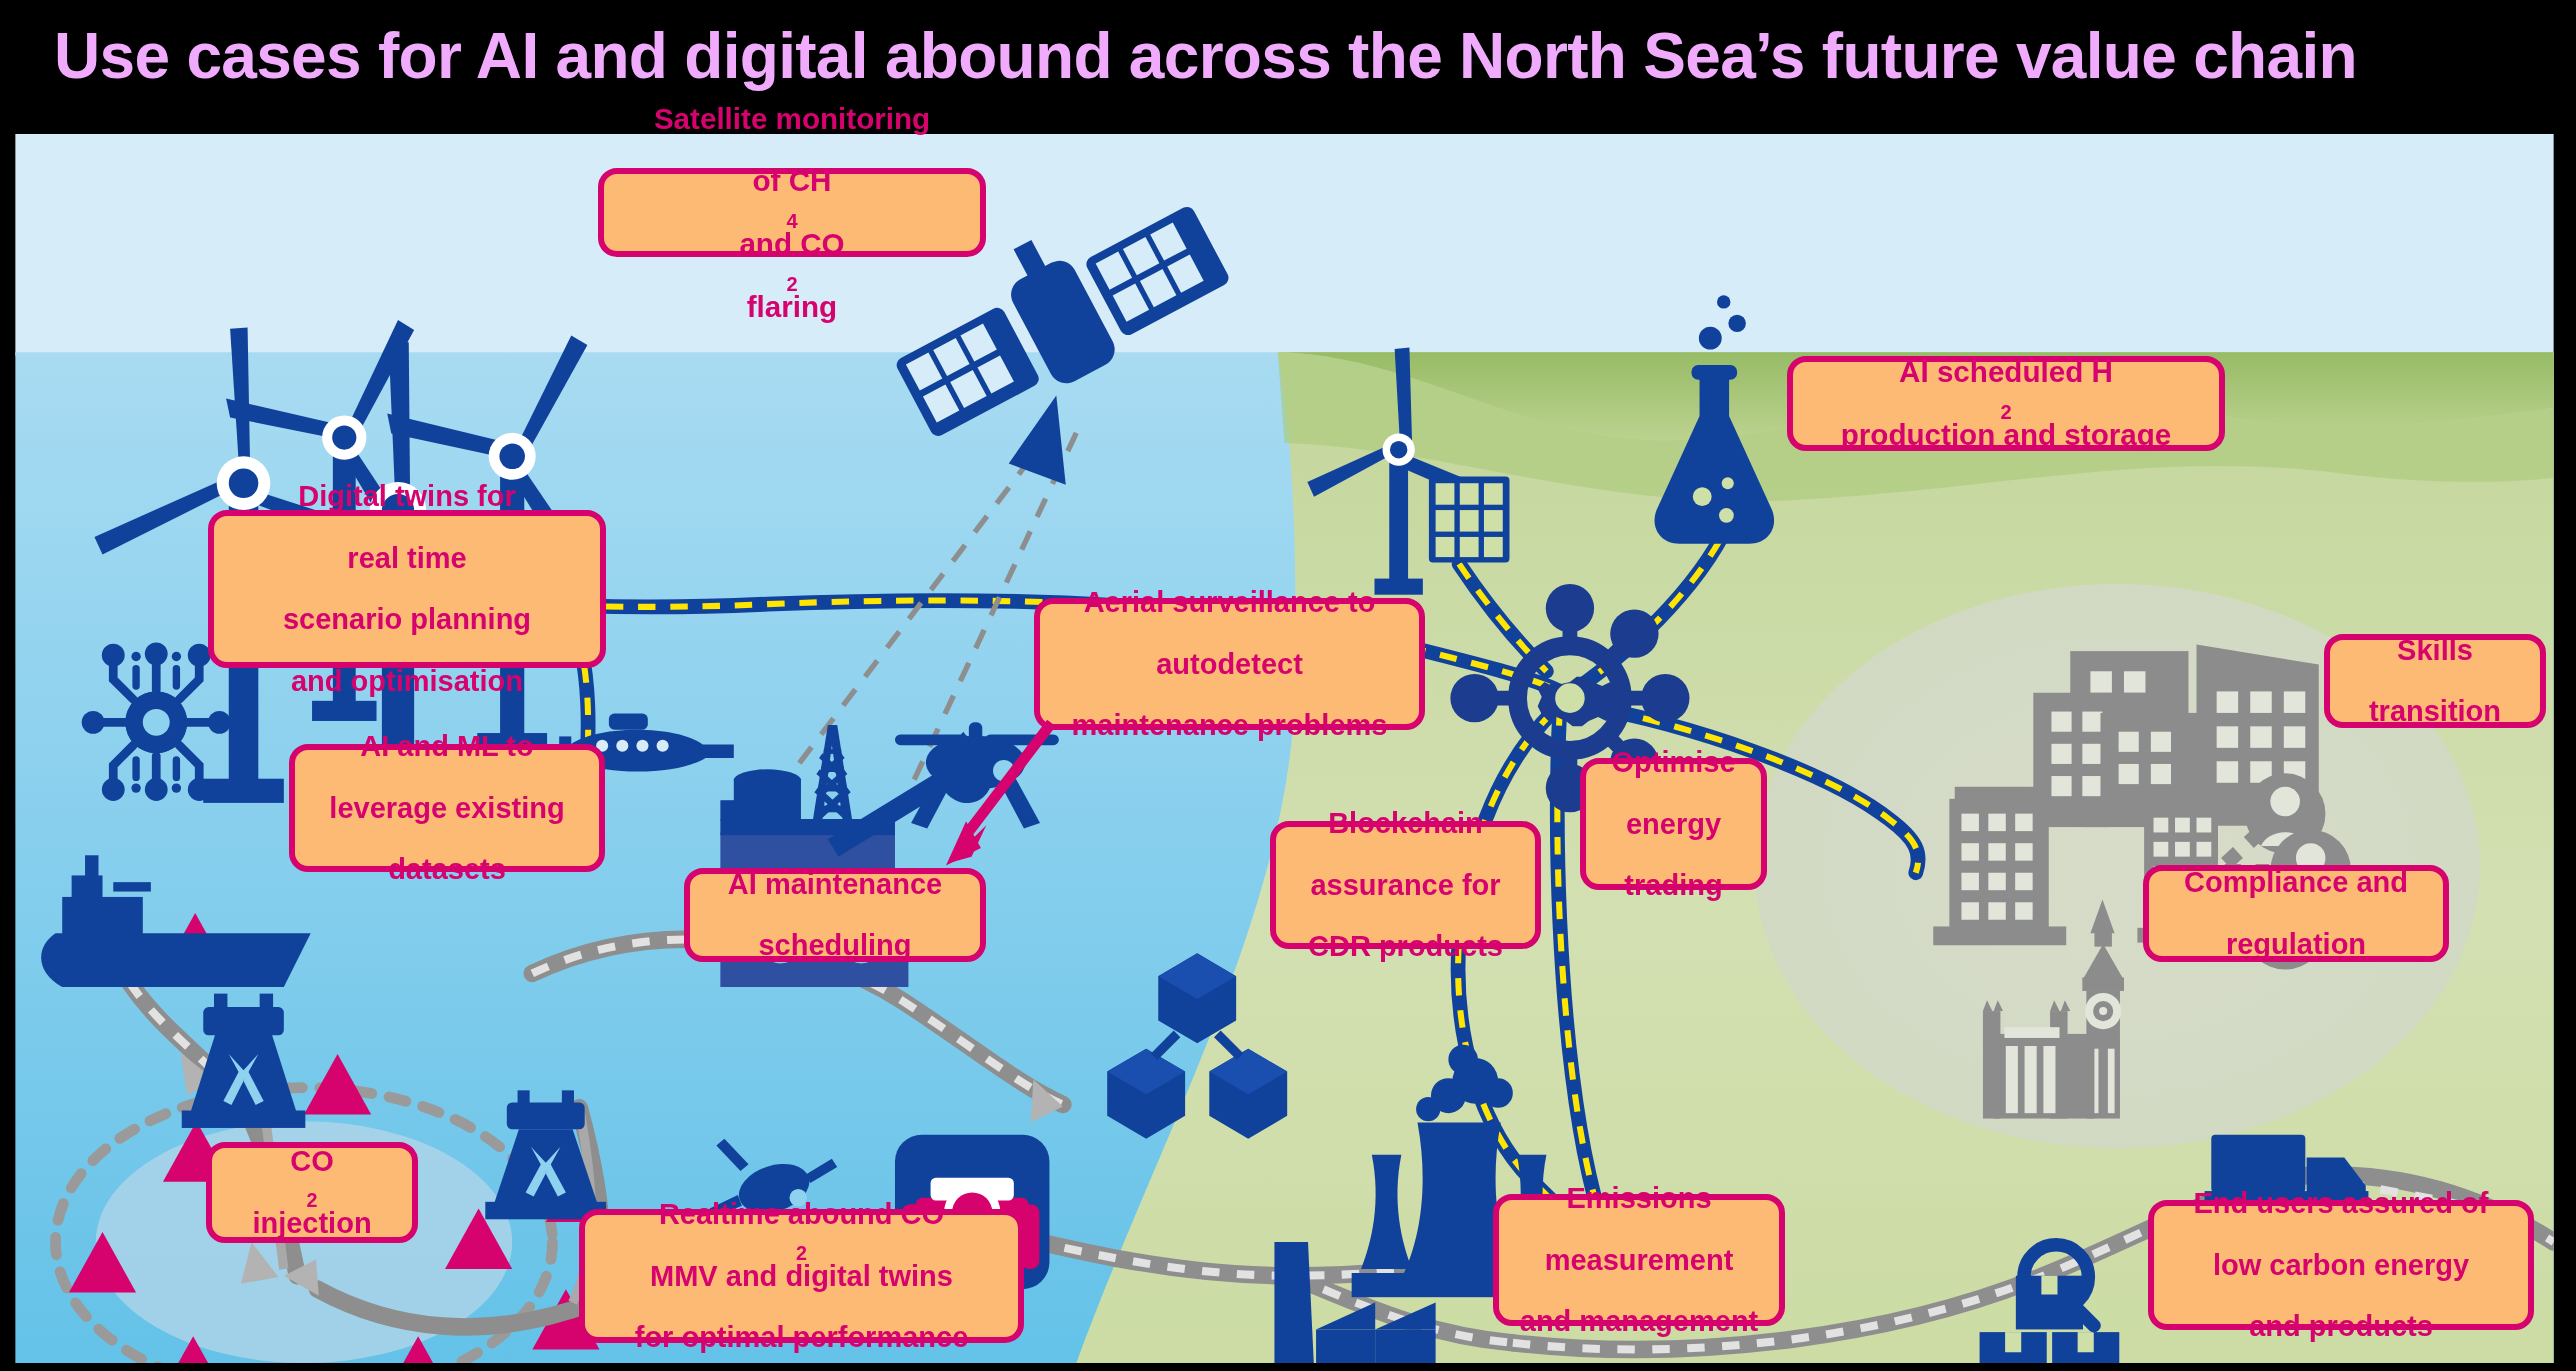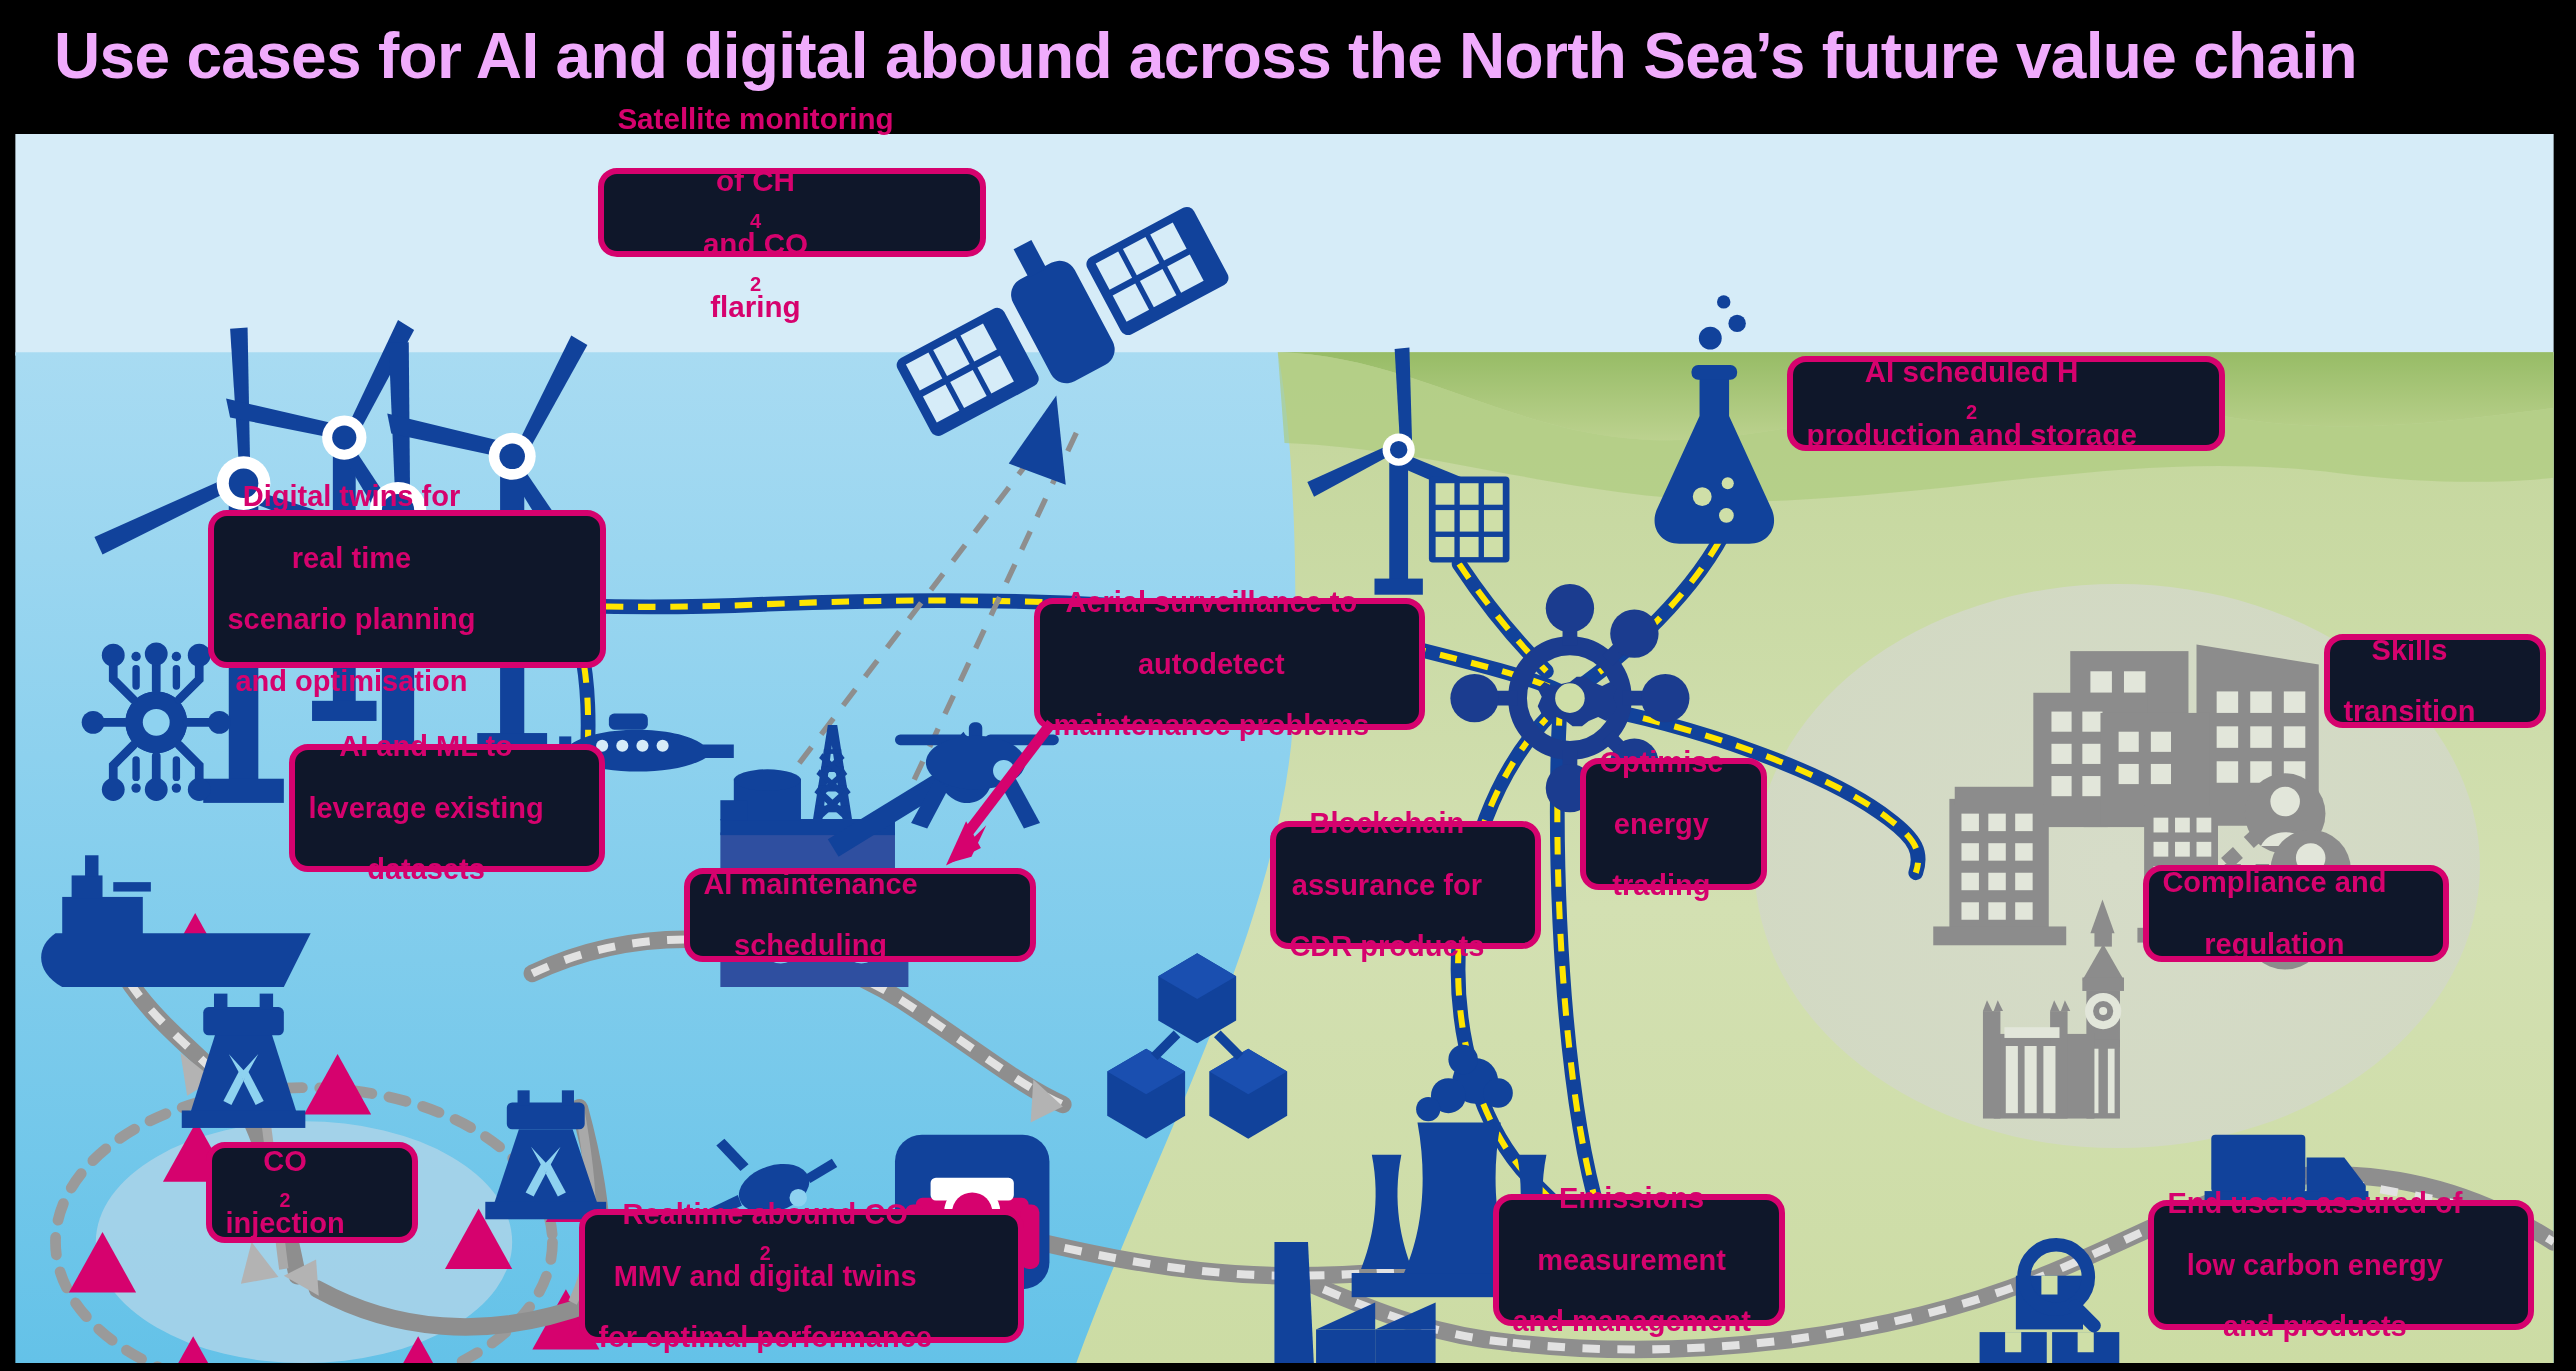--- a/index.html
+++ b/index.html
@@ -10,23 +10,23 @@
   #titlebar{position:absolute;left:0;top:0;width:2576px;height:134px;background:#000;}
   #title{position:absolute;left:54px;top:19px;width:2485px;
          font-size:64px;font-weight:bold;color:#f0abfc;letter-spacing:-0.7px;
          font-family:"Liberation Sans",sans-serif;white-space:nowrap;}
 
   
   #scene{position:absolute;left:14.8px;top:134px;width:2539px;height:1229px;overflow:hidden;}
   #scene svg{display:block;}
 
   
-  .callout{position:absolute;background:#0f172a;border:6px solid #D6026E;border-radius:19px;
+  .callout{position:absolute;background:#fdba74;border:6px solid #D6026E;border-radius:19px;
            color:#D6026E;font-weight:bold;text-align:center;line-height:1.06;
-           display:flex;align-items:center;justify-content:flex-start;
+           display:flex;align-items:center;justify-content:center;
            font-family:"Liberation Sans",sans-serif;box-sizing:border-box;}
   .callout span{display:block;padding:0 6.7px;}
   sub{font-size:.68em;vertical-align:baseline;position:relative;top:.26em;}
 </style>
 </head>
 <body>
 
 <div id="root">
 
   <div id="titlebar">
@@ -654,21 +654,21 @@
       <span>maintenance problems</span>
     </span>
   </div>
 
   <svg style="position:absolute;left:927px;top:719px;width:175px;height:168px;" viewBox="0 0 260 250" width="175" height="168">
     <path d="M185,6 L60,170" stroke="#D6026E" stroke-width="16" fill="none"></path>
     <polygon points="30,215 88,158 66,205" fill="#D6026E"></polygon>
     <polygon points="28,218 80,192 58,152" fill="#D6026E"></polygon>
   </svg>
 
-  <div class="callout" style="left:684px;top:868px;width:352px;height:94px;font-size:29px;">
+  <div class="callout" style="left:684px;top:868px;width:302px;height:94px;font-size:29px;">
     <span>
       <span>AI maintenance</span><br>
       <span>scheduling</span>
     </span>
   </div>
 
   <div class="callout" style="left:1270px;top:821px;width:271px;height:128px;font-size:29px;">
     <span>
       <span>Blockchain</span><br>
       <span>assurance for</span><br>

